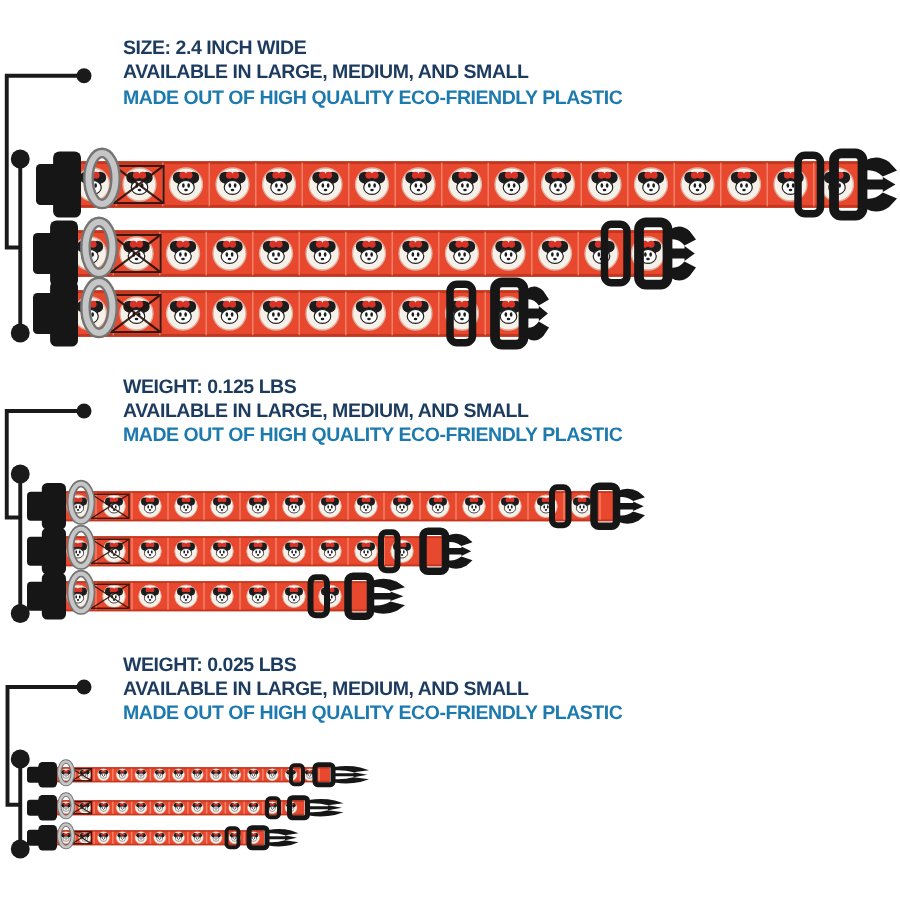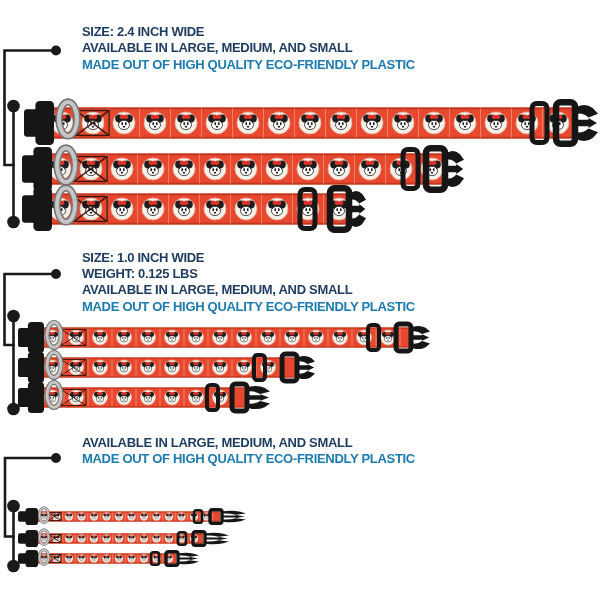--- a/index.html
+++ b/index.html
@@ -22,27 +22,27 @@
 
 <div class="canvas">
 
   <div class="spec" id="spec-0" style="top:24px">
     <div class="spec-line">SIZE: 2.4 INCH WIDE</div>
     <div class="spec-line">AVAILABLE IN LARGE, MEDIUM, AND SMALL</div>
     <div class="spec-line material">MADE OUT OF HIGH QUALITY ECO-FRIENDLY PLASTIC</div>
   </div>
 
   <div class="spec" id="spec-1" style="top:249.5px">
-    <div class="spec-line">SIZE: 1.0 INCH WIDE</div>
     <div class="spec-line">WEIGHT: 0.125 LBS</div>
     <div class="spec-line">AVAILABLE IN LARGE, MEDIUM, AND SMALL</div>
     <div class="spec-line material">MADE OUT OF HIGH QUALITY ECO-FRIENDLY PLASTIC</div>
   </div>
 
   <div class="spec" id="spec-2" style="top:434.5px">
+    <div class="spec-line">WEIGHT: 0.025 LBS</div>
     <div class="spec-line">AVAILABLE IN LARGE, MEDIUM, AND SMALL</div>
     <div class="spec-line material">MADE OUT OF HIGH QUALITY ECO-FRIENDLY PLASTIC</div>
   </div>
 
   <div class="overlay" id="collars">
       <svg width="582" height="50" viewBox="0 0 582 50" style="position:absolute;left:22px;top:97.5px;">
         <g>
           <rect x="23" y="9.5" width="528" height="31" rx="1.5" fill="#e8482e"></rect>
           <rect x="23" y="9.5" width="528" height="1.8599999999999999" fill="#c2371f"></rect>
           <rect x="23" y="38.64" width="528" height="1.8599999999999999" fill="#c2371f"></rect>

